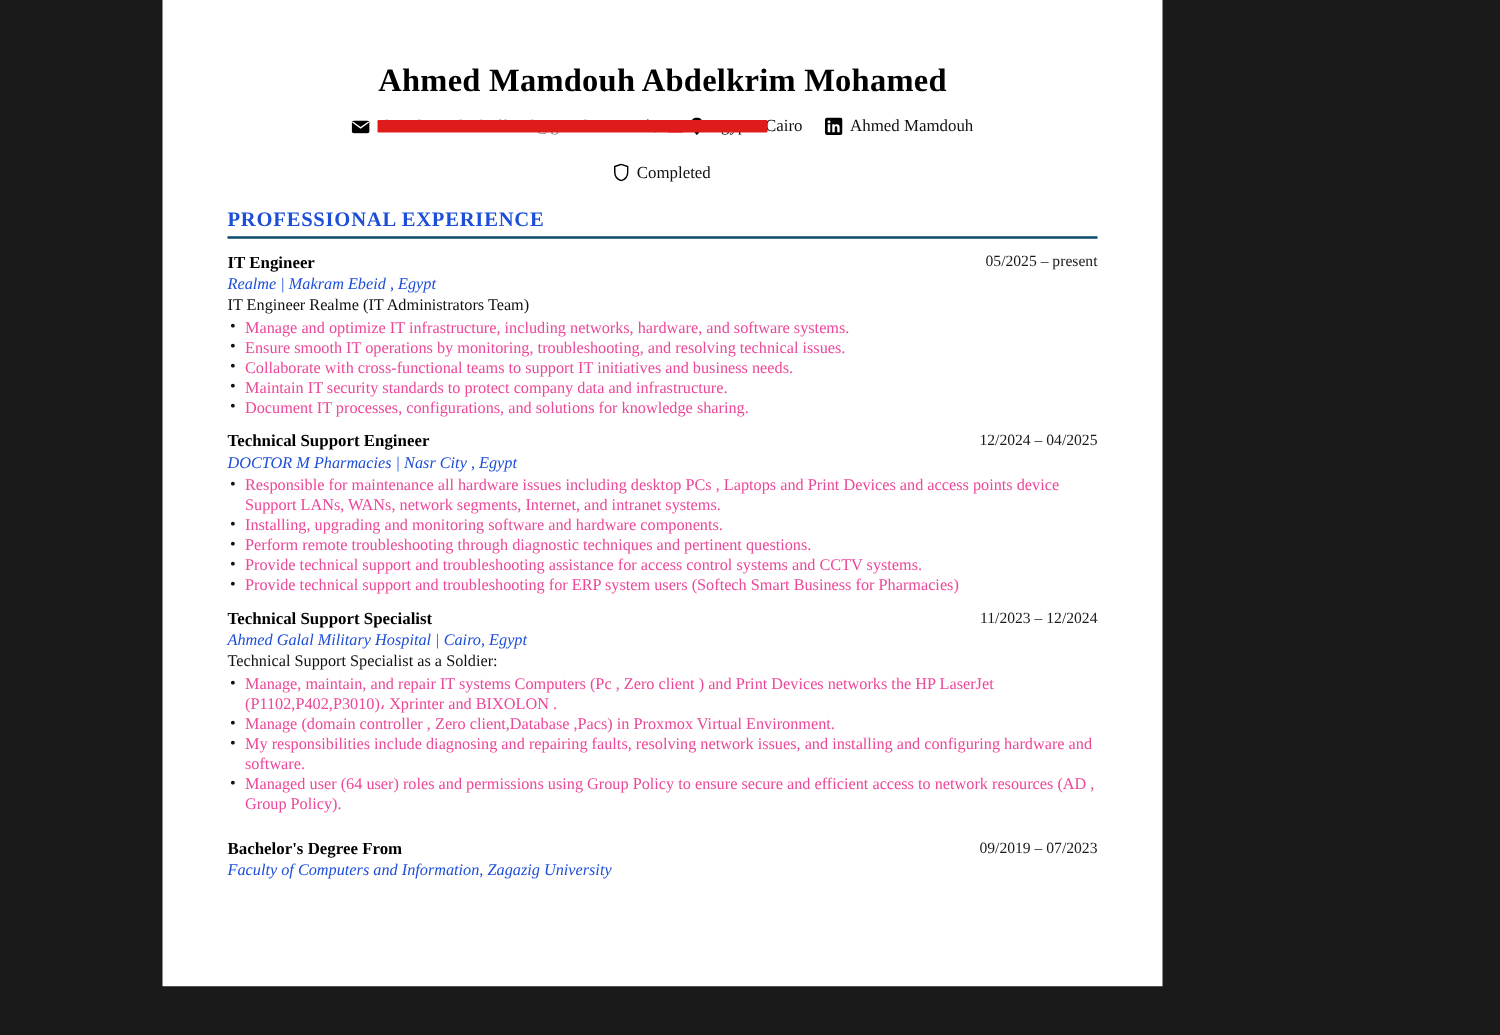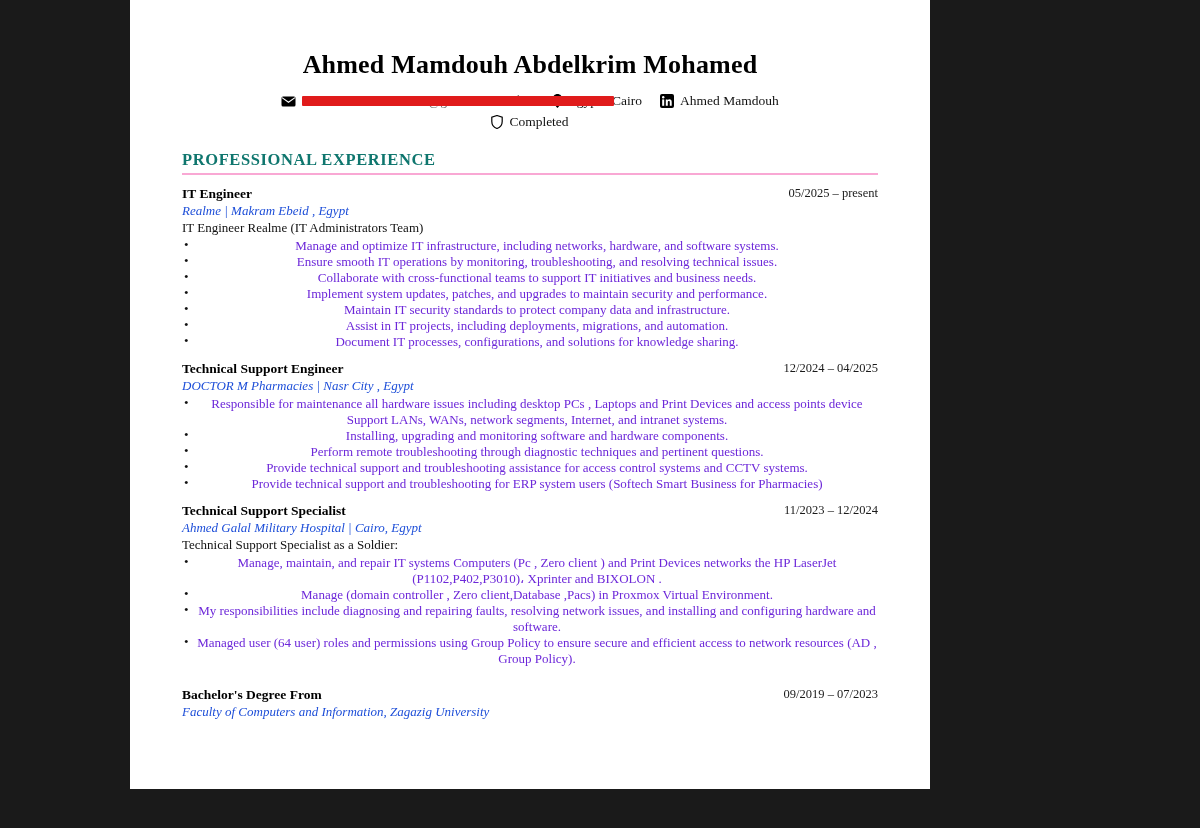--- a/index.html
+++ b/index.html
@@ -54,21 +54,21 @@
     justify-content: center;
     margin-right: 6px;
     color: #000;
   }
   .contact-row-2 {
     display: flex;
     justify-content: center;
     align-items: center;
     font-size: 13.5px;
     color: #111;
-    margin-top: 4px;
+    margin-top: 20px;
   }
   .redact-wrap {
     position: relative;
     display: inline-flex;
     align-items: center;
   }
   .redact-text {
     color: #6b6b6b;
     font-size: 13px;
     letter-spacing: .1px;
@@ -84,23 +84,23 @@
     border-radius: 1px;
   }
 
   .section {
     margin-top: 20px;
   }
   .section-title {
     font-size: 16.5px;
     font-weight: bold;
     letter-spacing: 0.6px;
-    color: #0f766e;
+    color: #1d4ed8;
     padding-bottom: 3px;
-    border-bottom: 2px solid #f9a8d4;
+    border-bottom: 2px solid #0c4a6e;
     font-family: "Liberation Serif", serif;
   }
   .job {
     margin-top: 11px;
   }
   .job-head {
     display: flex;
     justify-content: space-between;
     align-items: flex-start;
   }
@@ -129,23 +129,22 @@
   ul.bullets {
     list-style: none;
     margin: 2px 0 0 0;
     padding: 0;
   }
   ul.bullets > li {
     position: relative;
     padding-left: 14px;
     font-size: 13px;
     line-height: 16px;
-    color: #6d28d9;
+    color: #ec4899;
     margin-bottom: 0px;
-    text-align: center;
   }
   ul.bullets > li::before {
     content: "\2022";
     position: absolute;
     left: 2px;
     top: -1px;
     font-size: 13px;
     color: #111;
   }
   .edu {
@@ -239,23 +238,21 @@
       <div class="job-head">
         <div class="job-title">IT Engineer</div>
         <div class="job-dates">05/2025 – present</div>
       </div>
       <div class="job-company">Realme | Makram Ebeid , Egypt</div>
       <div class="job-sub">IT Engineer Realme (IT Administrators Team)</div>
       <ul class="bullets">
         <li>Manage and optimize IT infrastructure, including networks, hardware, and software systems.</li>
         <li>Ensure smooth IT operations by monitoring, troubleshooting, and resolving technical issues.</li>
         <li>Collaborate with cross-functional teams to support IT initiatives and business needs.</li>
-        <li>Implement system updates, patches, and upgrades to maintain security and performance.</li>
         <li>Maintain IT security standards to protect company data and infrastructure.</li>
-        <li>Assist in IT projects, including deployments, migrations, and automation.</li>
         <li>Document IT processes, configurations, and solutions for knowledge sharing.</li>
       </ul>
     </div>
 
     <div class="job">
       <div class="job-head">
         <div class="job-title">Technical Support Engineer</div>
         <div class="job-dates">12/2024 – 04/2025</div>
       </div>
       <div class="job-company">DOCTOR M Pharmacies | Nasr City , Egypt</div>

